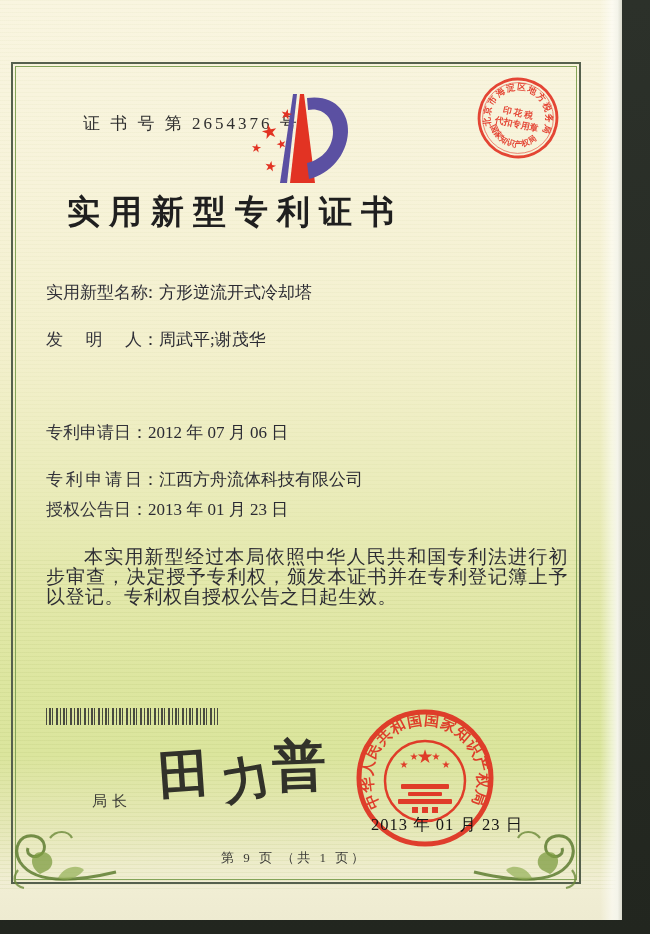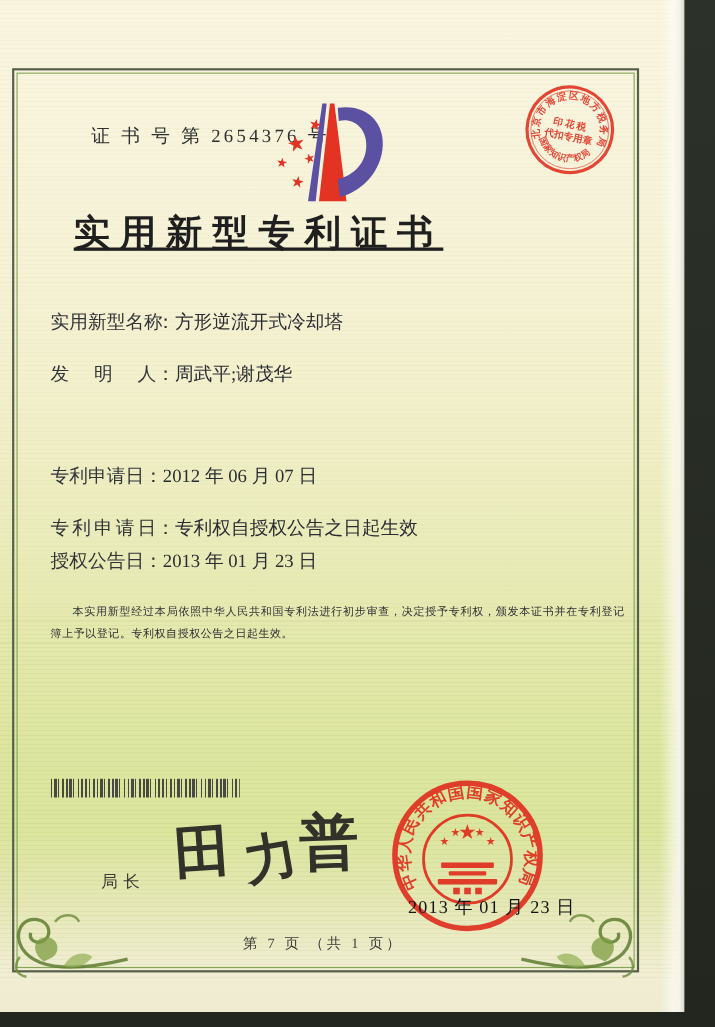--- a/index.html
+++ b/index.html
@@ -18,28 +18,28 @@
   .frame{position:absolute;left:11px;top:62px;width:566px;height:818px;border:2px solid #55604d;}
   .frame-inner{position:absolute;left:2px;top:2px;right:2px;bottom:2px;border:1px solid #84a458;}
   .flourish{position:absolute;width:118px;height:84px;}
   .flourish.bl{left:4px;top:808px;}
   .flourish.br{left:468px;top:808px;transform:scaleX(-1);}
   
   .cert-number{position:absolute;left:44px;top:112px;font-size:17px;letter-spacing:3px;color:#2e2e2e;margin-left:39px;}
   .logo{position:absolute;left:251px;top:86px;width:104px;height:104px;}
   .logo .star{position:absolute;color:#e23323;line-height:1;}
   .doc-title{position:absolute;left:11px;top:190px;width:448px;text-align:center;
-    font-size:33px;font-weight:bold;letter-spacing:9px;color:#1f1f1f;white-space:nowrap;text-decoration:underline;}
+    font-size:33px;font-weight:bold;letter-spacing:9px;color:#1f1f1f;white-space:nowrap;}
   
   .field{position:absolute;left:46px;font-size:17px;color:#2b2b30;white-space:nowrap;}
   .field .lbl{color:#33333a;}
   .field .lbl.just{display:inline-block;width:96px;text-align:justify;text-align-last:justify;vertical-align:bottom;}
   .field .val{color:#2b2b33;}
   
-  .body-text{position:absolute;left:46px;top:547px;width:522px;font-size:10px;line-height:20px;
+  .body-text{position:absolute;left:46px;top:547px;width:522px;font-size:19px;line-height:20px;
     color:#2e2e34;text-align:justify;letter-spacing:.5px;}
   .body-text p{margin:0;text-indent:2em;}
   
   .barcode{position:absolute;left:46px;top:708px;width:172px;height:17px;opacity:.85;
     background:repeating-linear-gradient(90deg,#2f2f2f 0 1.5px,transparent 1.5px 3px,#2f2f2f 3px 5.5px,transparent 5.5px 6.5px,#2f2f2f 6.5px 7.5px,transparent 7.5px 10.5px,#2f2f2f 10.5px 12px,transparent 12px 14px);}
   .sig-title{position:absolute;left:92px;top:792px;font-size:15px;letter-spacing:5px;color:#3a3a35;}
   .sig-char{position:absolute;color:#32322a;font-weight:600;}
   .sig-c1{left:158px;top:740px;font-size:52px;transform:rotate(-4deg);}
   .sig-c2{left:222px;top:748px;font-size:48px;transform:rotate(-10deg);}
   .sig-c3{left:272px;top:730px;font-size:54px;transform:rotate(-2deg);}
@@ -110,24 +110,24 @@
 
   <div class="doc-title">实用新型专利证书</div>
 
   <div class="field" style="top:281px;">
     <span class="lbl just">实用新型名称</span><span>：</span><span class="val">方形逆流开式冷却塔</span>
   </div>
   <div class="field" style="top:328px;">
     <span class="lbl just">发明人</span><span>：</span><span class="val">周武平;谢茂华</span>
   </div>
   <div class="field" style="top:421px;">
-    <span class="lbl">专利申请日</span><span>：</span><span class="val">2012 年 06 月 07 日</span>
+    <span class="lbl">专利申请日</span><span>：</span><span class="val">2012 年 07 月 06 日</span>
   </div>
   <div class="field" style="top:468px;">
-    <span class="lbl just">专利申请日</span><span>：</span><span class="val">专利权自授权公告之日起生效</span>
+    <span class="lbl just">专利申请日</span><span>：</span><span class="val">江西方舟流体科技有限公司</span>
   </div>
   <div class="field" style="top:498px;">
     <span class="lbl">授权公告日</span><span>：</span><span class="val">2013 年 01 月 23 日</span>
   </div>
 
   <div class="body-text">
     <p>本实用新型经过本局依照中华人民共和国专利法进行初步审查，决定授予专利权，颁发本证书并在专利登记簿上予以登记。专利权自授权公告之日起生效。</p>
   </div>
 
   <div class="barcode"></div>
@@ -156,15 +156,15 @@
       <rect x="56" y="87" width="34" height="4" rx="1"></rect>
       <rect x="46" y="94" width="54" height="5" rx="1"></rect>
       <rect x="60" y="102" width="6" height="6"></rect>
       <rect x="70" y="102" width="6" height="6"></rect>
       <rect x="80" y="102" width="6" height="6"></rect>
     </g>
   </svg>
 
   <div class="issue-date">2013 年 01 月 23 日</div>
 
-  <div class="page-footer">第 7 页 （共 1 页）</div>
+  <div class="page-footer">第 9 页 （共 1 页）</div>
 
 </div>
 
 </body></html>

